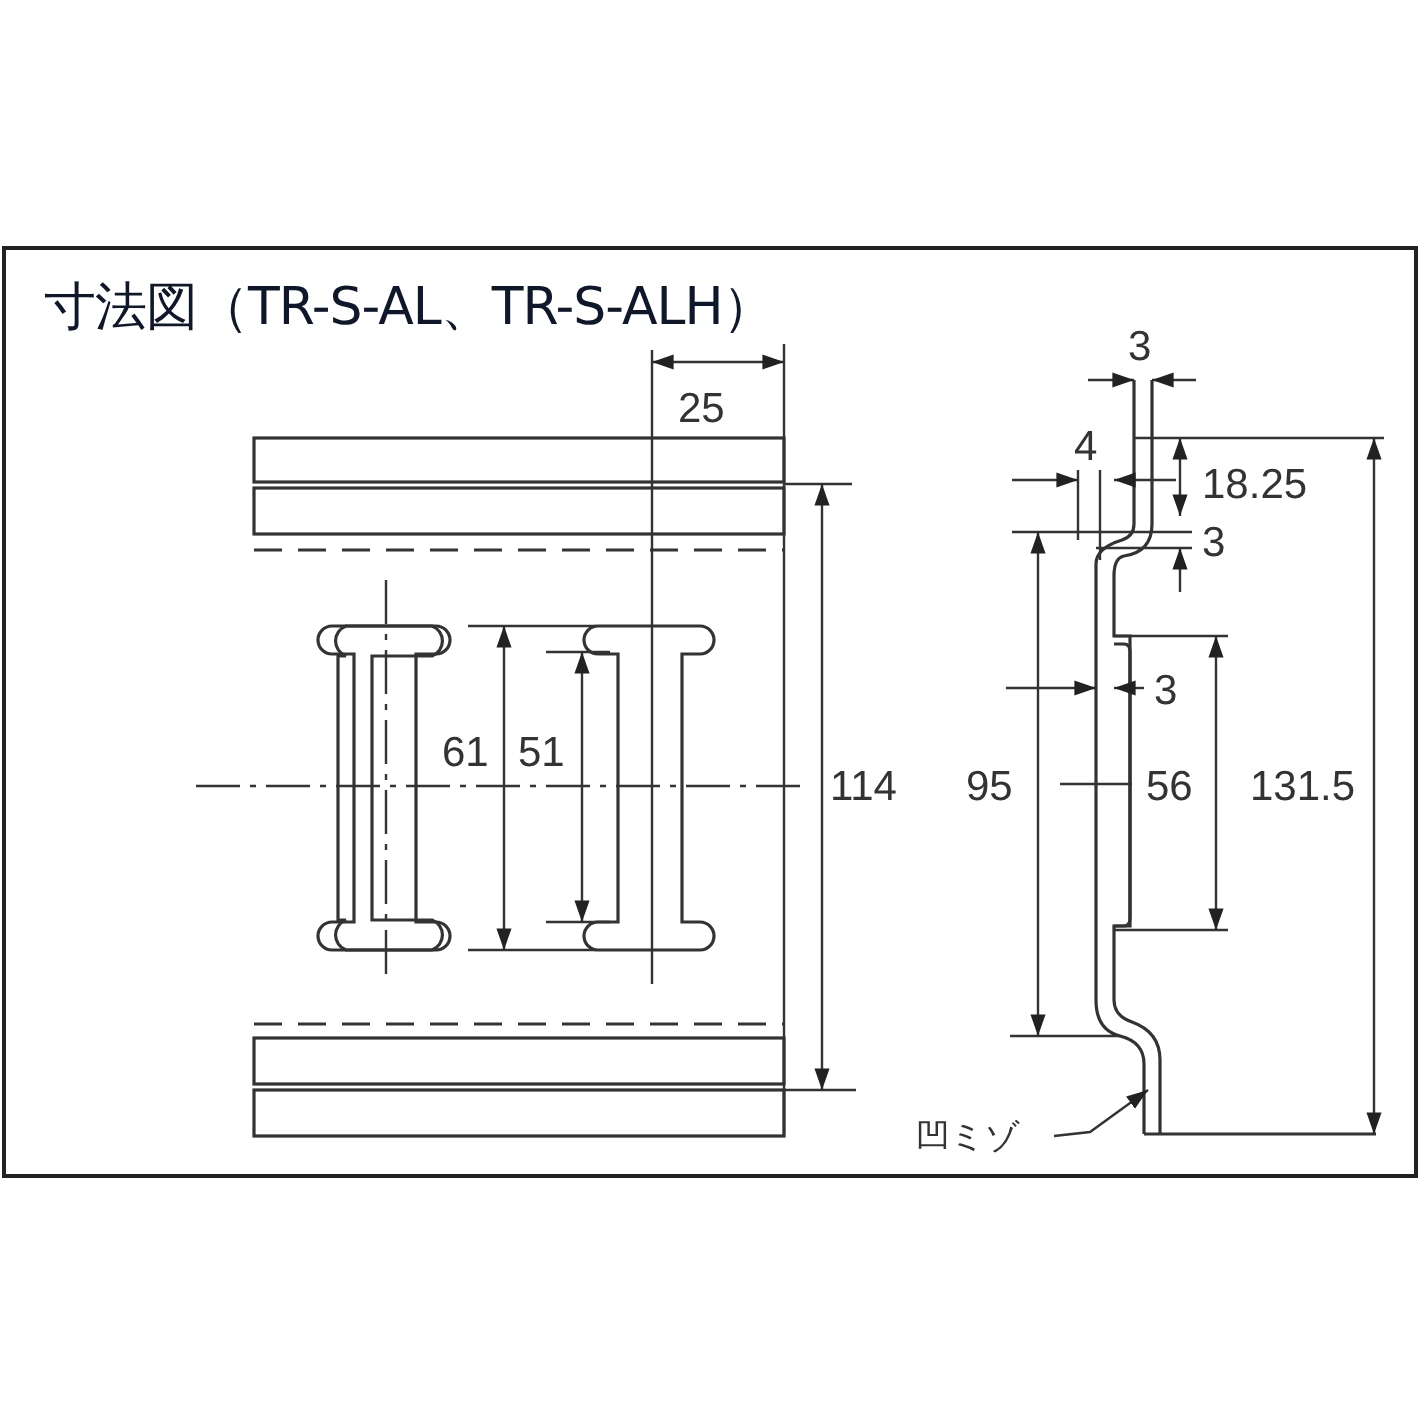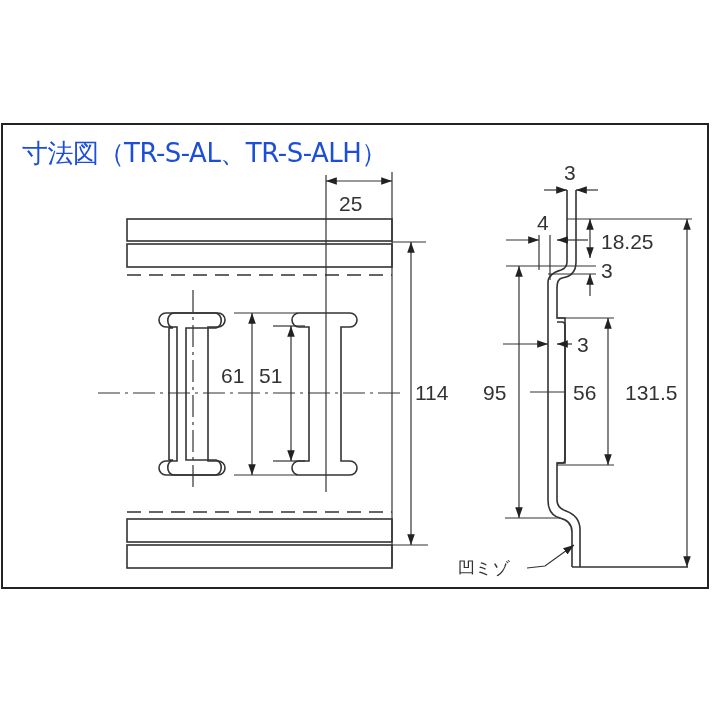--- a/index.html
+++ b/index.html
@@ -1,18 +1,18 @@
 <!DOCTYPE html>
 <html><head>
 <meta charset="utf-8">
 <style>
   html, body { margin: 0; padding: 0; background: #ffffff; }
   body { width: 713px; height: 713px; position: relative; overflow: hidden; font-family: "Liberation Sans", "DejaVu Sans", sans-serif; }
   #frame { position: absolute; left: 1px; top: 123px; width: 708px; height: 466px; border: 2px solid #222; box-sizing: border-box; background: #fff; }
-  #title { position: absolute; left: 22px; top: 136px; font-size: 26px; color: #1d4ed8; letter-spacing: -0.5px; white-space: nowrap; font-family: "DejaVu Sans", sans-serif; }
+  #title { position: absolute; left: 22px; top: 136px; font-size: 26px; color: #0f172a; letter-spacing: -0.5px; white-space: nowrap; font-family: "DejaVu Sans", sans-serif; }
   svg { position: absolute; left: 0; top: 0; }
   .dim { font-family: "Liberation Sans", sans-serif; font-size: 21px; fill: #333; }
   .jp { font-family: "DejaVu Sans", sans-serif; font-size: 17px; fill: #333; }
 </style>
 </head>
 <body>
 
 <div id="frame"></div>
 <div id="title">寸法図（TR-S-AL、TR-S-ALH）</div>
 

